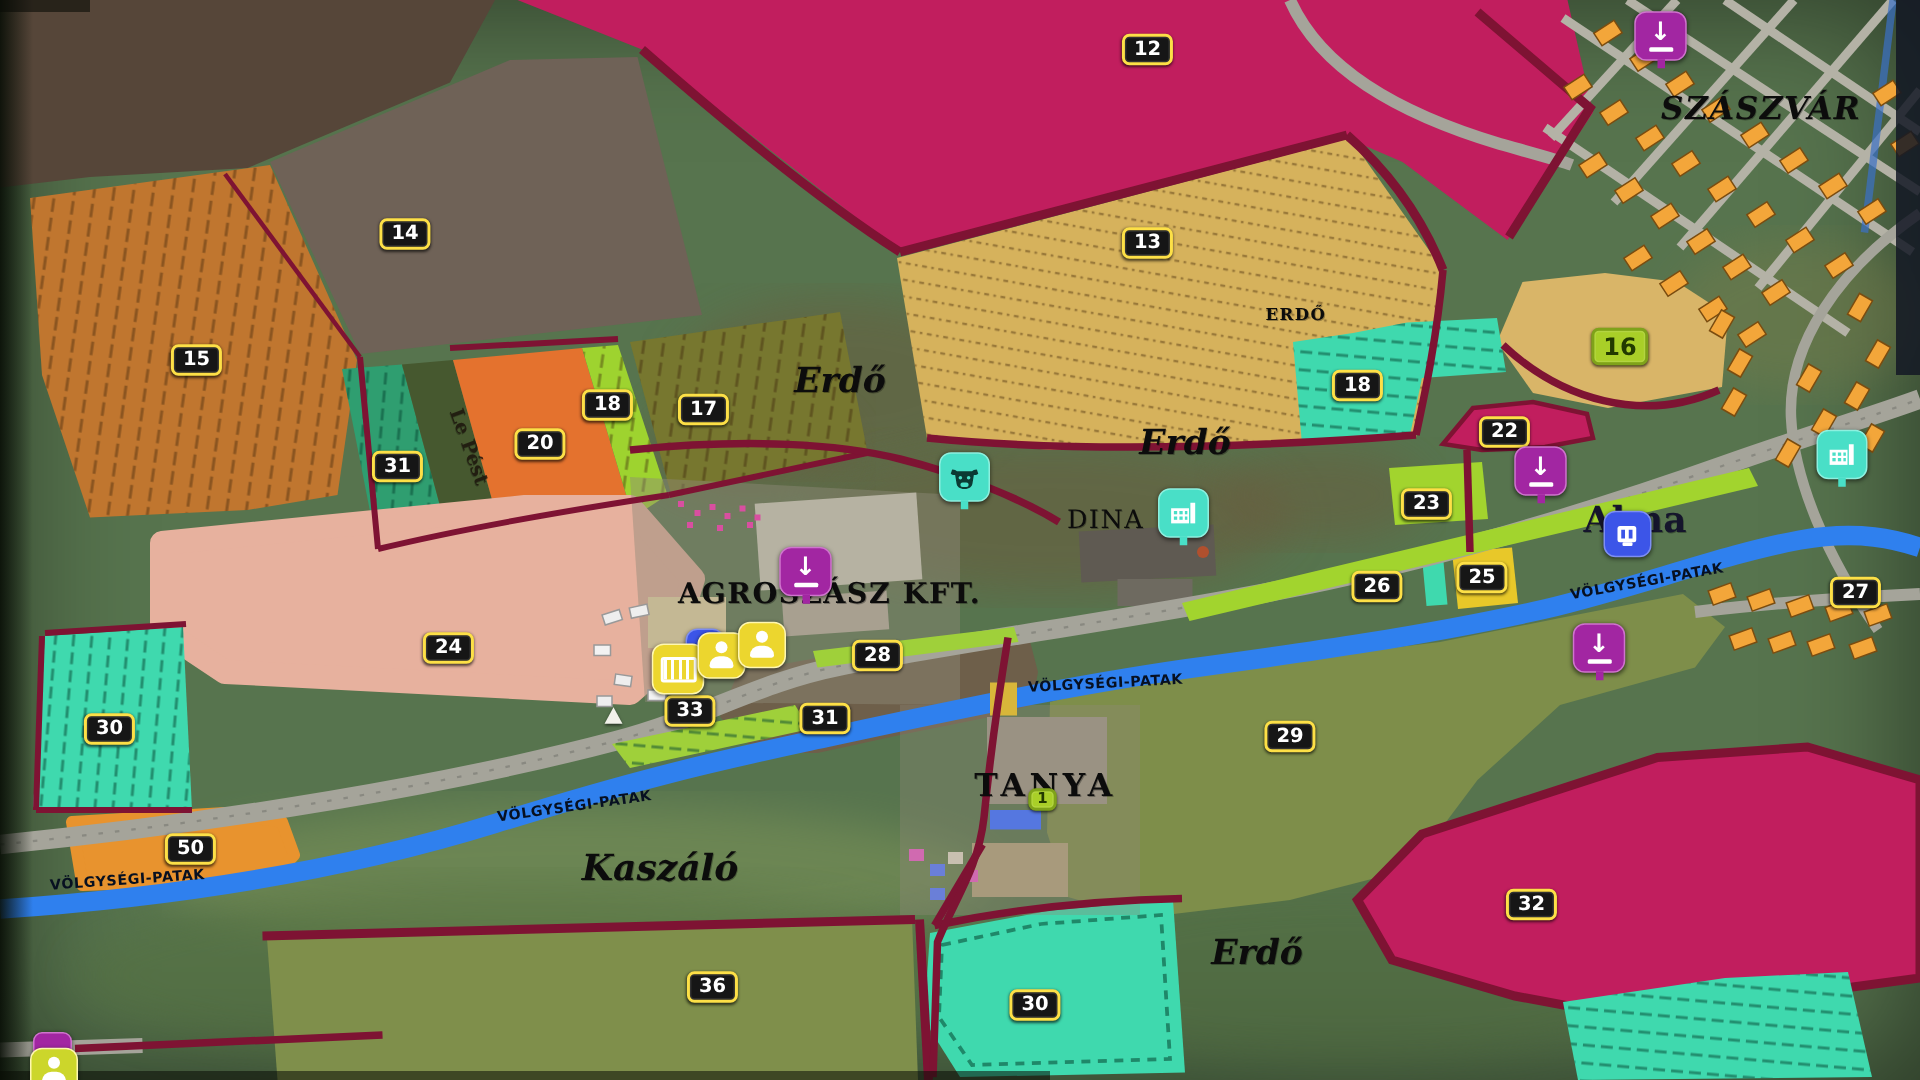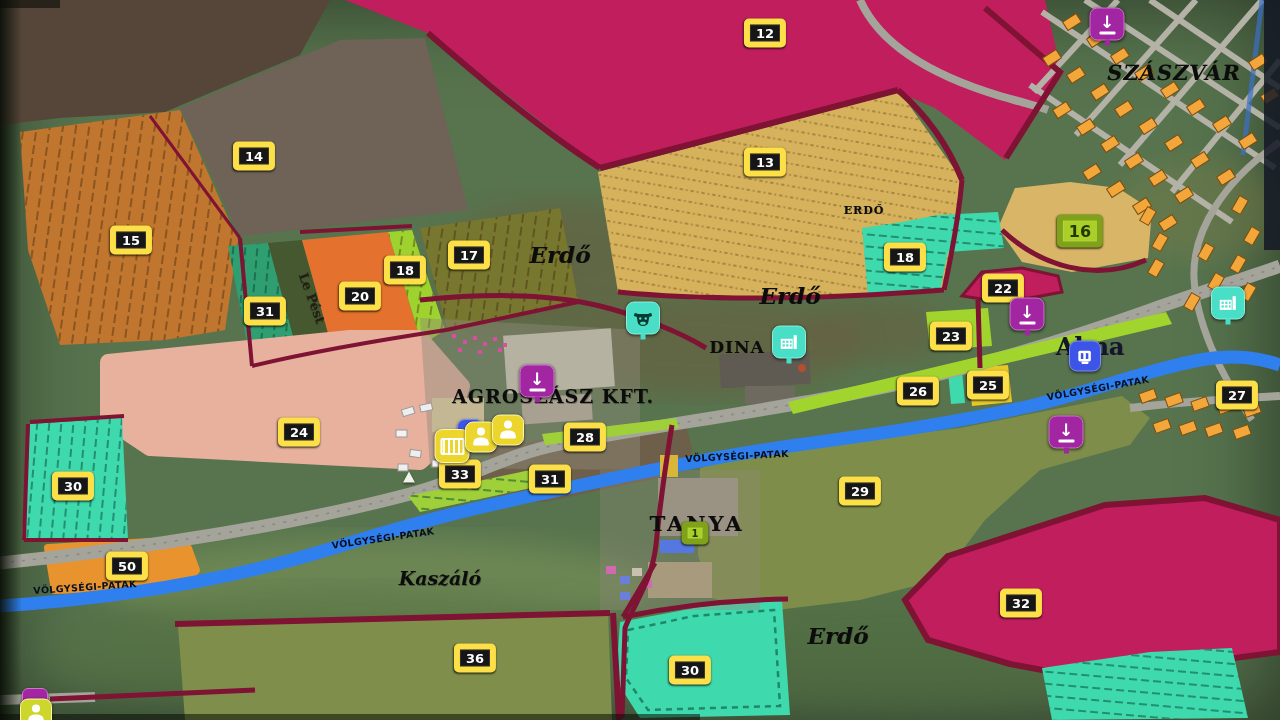--- a/index.html
+++ b/index.html
@@ -4,42 +4,42 @@
 <style>
   html,body{margin:0;padding:0;background:#222;}
   #stage{position:relative;width:1280px;height:720px;overflow:hidden;
          background:#57744e;font-family:"DejaVu Sans",sans-serif;
          box-shadow:inset 0 0 90px rgba(0,0,0,.55);}
   #terrain{position:absolute;left:0;top:0;}
   
   .badge{position:absolute;transform:translate(-50%,-50%);
          background:var(--badge-bg,#161616);color:var(--badge-fg,#fff);
          font:bold 13px "DejaVu Sans",sans-serif;padding:1px 6px;border-radius:5px;
-         border:6px solid #fde047;box-shadow:0 1px 2px rgba(0,0,0,.65),inset 0 0 0 1px rgba(255,255,255,.12);
+         border:2px solid #fde047;box-shadow:0 1px 2px rgba(0,0,0,.65),inset 0 0 0 1px rgba(255,255,255,.12);
          white-space:nowrap;z-index:30;}
   .badge.owned{background:var(--owned-bg,#a9cf28);color:var(--owned-fg,#223a00);
          border-color:#7fa21a;font-size:16px;}
   .badge.small{font-size:10px;padding:0 4px;}
   
   .lbl{position:absolute;transform:translate(-50%,-50%);color:#0c0c0c;
        font-family:"DejaVu Serif",serif;font-weight:bold;white-space:nowrap;z-index:20;
        text-shadow:.6px .6px 0 rgba(0,0,0,.3);}
   .lbl.town{font-size:21px;letter-spacing:1px;transform:translate(-50%,-50%) skewX(-10deg);}
   .lbl.forest{font-size:23px;font-style:italic;}
   .lbl.forest-caps{font-size:11px;letter-spacing:1px;}
   .lbl.big-company{font-size:19px;letter-spacing:1px;}
   .lbl.alma{font-size:24px;color:#15152c;z-index:22;}
   .lbl.tanya{font-size:21px;letter-spacing:3px;}
-  .lbl.kaszalo{font-size:19px;font-style:italic;}
+  .lbl.kaszalo{font-size:24px;font-style:italic;}
   .lbl.diag{font-size:13px;color:#1c150c;opacity:.85;}
   .lbl.stream-lbl{font-family:"DejaVu Sans",sans-serif;font-weight:800;font-size:9.5px;
        letter-spacing:.4px;color:#071021;text-shadow:none;z-index:21;}
   .dina-block{position:absolute;transform:translate(-50%,-50%);text-align:center;z-index:20;}
   .dina-block .lbl-line{display:block;color:#0c0c0c;font-family:"DejaVu Serif",serif;
-       font-weight:bold;font-size:17px;letter-spacing:1px;line-height:1.55;
+       font-weight:normal;font-size:17px;letter-spacing:1px;line-height:1.55;
        text-shadow:.6px .6px 0 rgba(0,0,0,.3);}
   
   .poi{position:absolute;transform:translate(-50%,-50%);display:flex;align-items:center;
        justify-content:center;border-radius:8px;box-shadow:0 1px 3px rgba(0,0,0,.55);z-index:40;}
   .poi.sell{width:33px;height:31px;background:var(--sell,#a226a2);border:1px solid #cf74cd;}
   .poi.sell::after{content:"";position:absolute;left:50%;bottom:-6px;transform:translateX(-50%);
        width:5px;height:6px;background:var(--sell,#a226a2);}
   .poi.sell .arr{color:#fff;font-weight:bold;font-size:17px;line-height:1;margin-top:-5px;
        font-family:"DejaVu Sans",sans-serif;}
   .poi.sell .bar{position:absolute;bottom:5px;left:50%;transform:translateX(-50%);
@@ -312,24 +312,24 @@
 <div class="lbl tanya" style="left:697px;top:523px">TANYA</div>
 <div class="lbl kaszalo" style="left:440px;top:578px">Kaszáló</div>
 <div class="lbl diag" style="left:312px;top:298px;transform:translate(-50%,-50%) rotate(70deg)">Le Pést</div>
 <div class="lbl stream-lbl" style="left:1098px;top:388px;transform:translate(-50%,-50%) rotate(-10deg)">VÖLGYSÉGI-PATAK</div>
 <div class="lbl stream-lbl" style="left:737px;top:456px;transform:translate(-50%,-50%) rotate(-3deg)">VÖLGYSÉGI-PATAK</div>
 <div class="lbl stream-lbl" style="left:383px;top:538px;transform:translate(-50%,-50%) rotate(-8deg)">VÖLGYSÉGI-PATAK</div>
 <div class="lbl stream-lbl" style="left:85px;top:587px;transform:translate(-50%,-50%) rotate(-4deg)">VÖLGYSÉGI-PATAK</div>
 
 <div class="badge" style="left:765px;top:33px">12</div>
 <div class="badge" style="left:765px;top:162px">13</div>
-<div class="badge" style="left:254px;top:156px">14</div>
+<div class="badge" style="left:270px;top:156px">14</div>
 <div class="badge" style="left:131px;top:240px">15</div>
 <div class="badge owned" style="left:1080px;top:231px">16</div>
-<div class="badge" style="left:469px;top:255px">17</div>
+<div class="badge" style="left:469px;top:273px">17</div>
 <div class="badge" style="left:905px;top:257px">18</div>
 <div class="badge" style="left:405px;top:270px">18</div>
 <div class="badge" style="left:360px;top:296px">20</div>
 <div class="badge" style="left:265px;top:311px">31</div>
 <div class="badge" style="left:1003px;top:288px">22</div>
 <div class="badge" style="left:951px;top:336px">23</div>
 <div class="badge" style="left:299px;top:432px">24</div>
 <div class="badge" style="left:988px;top:385px">25</div>
 <div class="badge" style="left:918px;top:391px">26</div>
 <div class="badge" style="left:1237px;top:395px">27</div>

